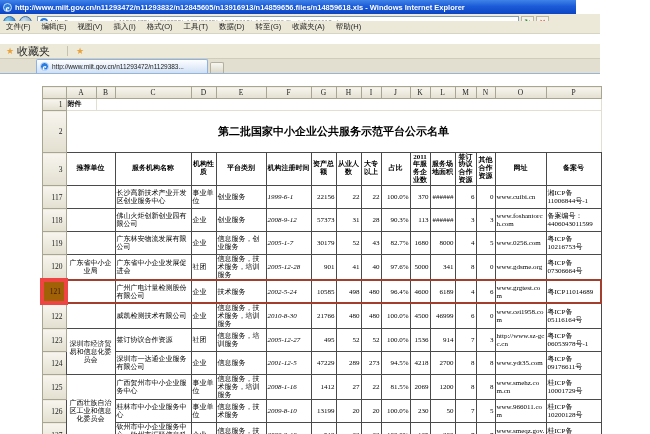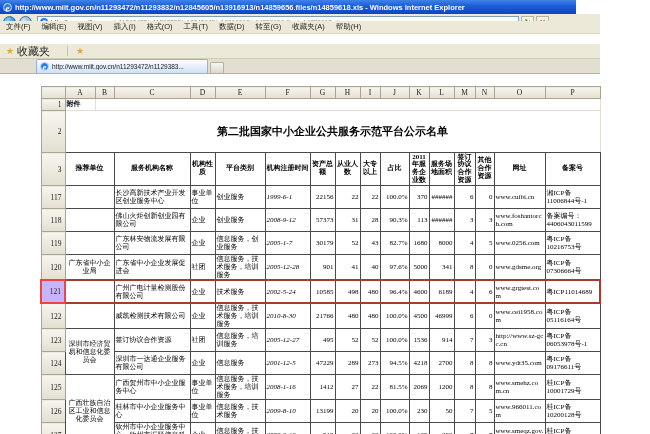--- a/index.html
+++ b/index.html
@@ -76,21 +76,21 @@
     font-size:11px; font-weight:bold; }
   tr.hdr td { font-weight:bold; text-align:center; line-height:1.1;font-family:Liberation Serif, serif; }
   td.c-unit { text-align:center; }
   td.c-name, td.c-left, td.c-site, td.c-icp { text-align:left; }
   td.c-center { text-align:left;font-style:italic; }
   td.c-num { text-align:right; }
   td.c-site { word-break:break-all; }
   tr.sel-row td { border-top:2px solid #a33e2f; border-bottom:2px solid #a33e2f; }
   tr.sel-row td.c-unit { border-left:2px solid #a33e2f; }
   tr.sel-row td.c-icp { border-right:2px solid #a33e2f; }
-  tr.sel-row th.gut { background:#c4b5fd; border:2px solid #ef4444; color:#3a1c00; }
+  tr.sel-row th.gut { background:#a16207; border:4px solid #ef4444; color:#3a1c00; }
 </style>
 </head>
 <body>
 
 <div class="screen">
   <div class="window">
 
     <div class="titlebar">
       <span class="ie-glyph">e</span>
       <span class="ttext">http://www.miit.gov.cn/n11293472/n11293832/n12845605/n13916913/n14859656.files/n14859618.xls - Windows Internet Explorer</span>

